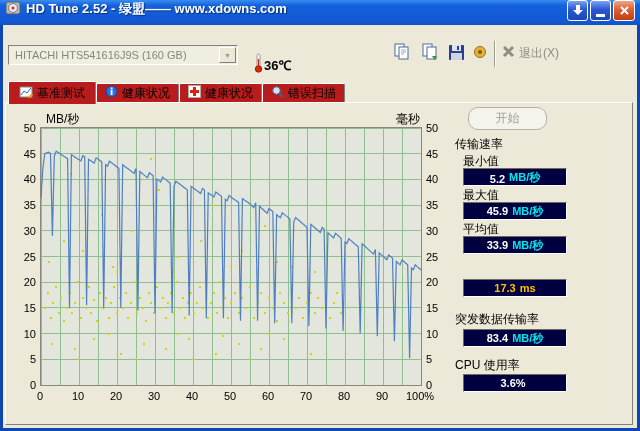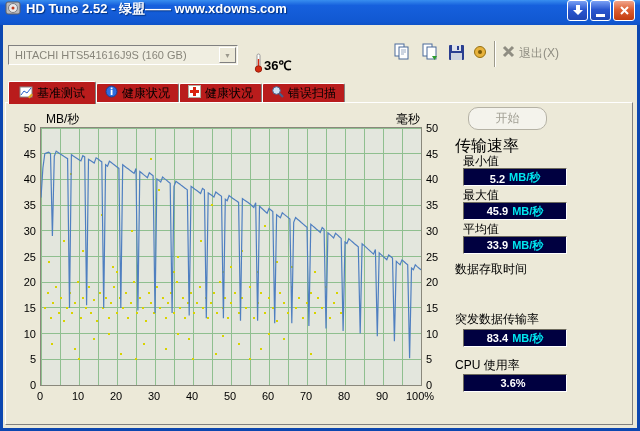--- a/index.html
+++ b/index.html
@@ -51,21 +51,21 @@
              display:flex;align-items:center;justify-content:center;cursor:default;}
   .axis-label{position:absolute;font-size:12px;color:#000;}
   .plot{position:absolute;left:34px;top:24px;width:380px;height:257px;border:1px solid #8a887c;
         box-sizing:content-box;}
   .plot svg{display:block;width:100%;height:100%;}
   .yticks{position:absolute;top:24px;width:26px;height:259px;font-size:11px;color:#000;}
   .yticks-left{left:6px;}
   .yticks-right{left:417px;}
   .xticks{position:absolute;left:34px;top:287px;width:382px;height:14px;font-size:11px;color:#000;}
   
-  .stats-title{position:absolute;left:449px;top:33px;font-size:16px;color:#000;}
+  .stats-title{position:absolute;left:449px;top:33px;font-size:12px;color:#000;}
   .stat-label{position:absolute;font-size:12px;color:#000;white-space:nowrap;}
   .stat-box{position:absolute;width:102px;height:16px;background:var(--navy-box,#000040);
             border:1px solid;border-color:#6d6a5d #ffffff #ffffff #6d6a5d;box-sizing:content-box;
             display:flex;align-items:center;justify-content:center;gap:4px;
             font-size:11px;font-weight:bold;}
   .stat-box .num{color:var(--value-white,#fff);}
   .stat-box .unit{color:var(--unit-cyan,#00e5ee);}
   .stat-box.access .num,.stat-box.access .unit{color:var(--access-yellow,#ffc000);}
 </style>
 </head>
@@ -392,21 +392,24 @@
         <span class="num">45.9</span>
         <span class="unit">MB/秒</span>
       </div>
 
       <div class="stat-label" style="left:457px;top:118px;">平均值</div>
       <div class="stat-box" style="left:457px;top:133px;">
         <span class="num">33.9</span>
         <span class="unit">MB/秒</span>
       </div>
 
-      <div class="stat-label" style="left:449px;top:158px;">数据存取时间</div>
+      <div class="stat-box access" style="left:457px;top:176px;">
+        <span class="num">17.3</span>
+        <span class="unit">ms</span>
+      </div>
 
       <div class="stat-label" style="left:449px;top:208px;">突发数据传输率</div>
       <div class="stat-box" style="left:457px;top:226px;">
         <span class="num">83.4</span>
         <span class="unit">MB/秒</span>
       </div>
 
       <div class="stat-label" style="left:449px;top:254px;">CPU 使用率</div>
       <div class="stat-box" style="left:457px;top:271px;">
         <span class="num">3.6%</span>

